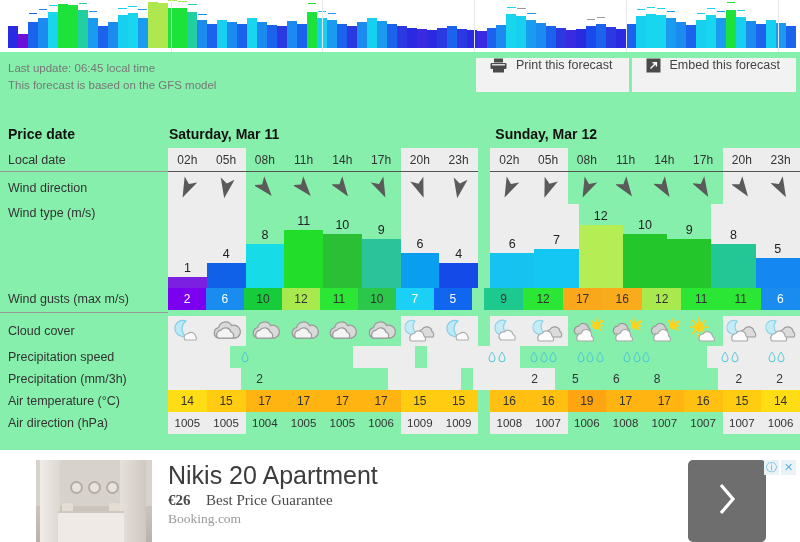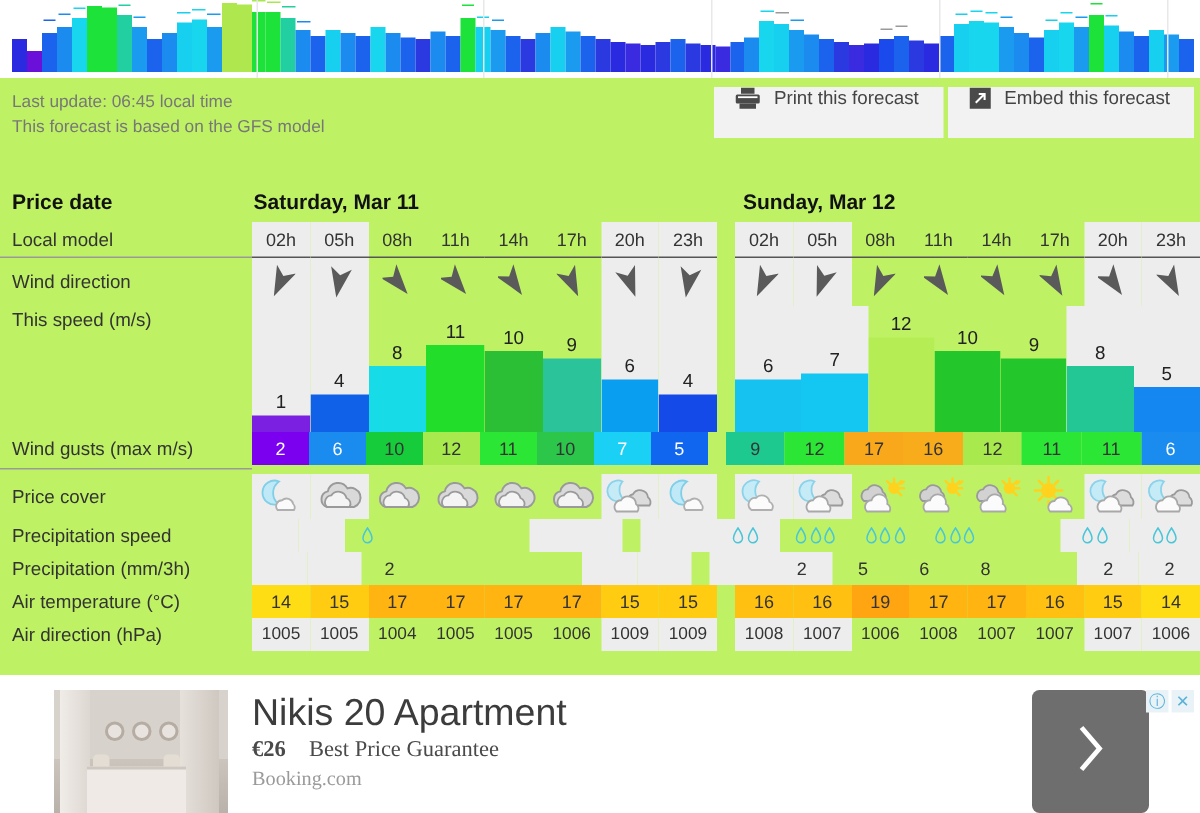--- a/index.html
+++ b/index.html
@@ -3,21 +3,21 @@
 <meta charset="utf-8">
 <style>
   * { box-sizing: border-box; }
   html, body {
     margin: 0; padding: 0;
     width: 800px; height: 542px;
     background: #ffffff;
     font-family: "Liberation Sans", sans-serif;
     overflow: hidden;
   }
-  #page { position: relative; width: 800px; height: 542px; background:#bef264; }
+  #page { position: relative; width: 800px; height: 542px; background:#86efac; }
 
   
   #overview {
     position: absolute; left: 0; top: 0; width: 800px; height: 52px;
     background: #ffffff;
     overflow: hidden;
   }
   #overview .ovbars {
     position: absolute; left: 8px; right: 4px; bottom: 4px; top: 0;
     display: flex; align-items: flex-end; gap: 0px;
@@ -502,21 +502,21 @@
         <div class="dayname">Saturday, Mar 11</div>
       </div>
       <div class="gapcol"></div>
       <div class="daygroup" id="dayname-1">
         <div class="dayname">Sunday, Mar 12</div>
       </div>
     </div>
 
     <div class="row" id="timerow">
       <div class="timerow-labelwrap">
-        <div class="rowlabel" style="border-bottom:1px solid #999;height:100%;">Local model</div>
+        <div class="rowlabel" style="border-bottom:1px solid #999;height:100%;">Local date</div>
       </div>
       <div class="daygroup" id="time-0">
           <div class="cell shade" style="border-bottom: 1px solid rgb(85, 85, 85);">02h</div>
           <div class="cell shade" style="border-bottom: 1px solid rgb(85, 85, 85);">05h</div>
           <div class="cell" style="border-bottom: 1px solid rgb(85, 85, 85);">08h</div>
           <div class="cell" style="border-bottom: 1px solid rgb(85, 85, 85);">11h</div>
           <div class="cell" style="border-bottom: 1px solid rgb(85, 85, 85);">14h</div>
           <div class="cell" style="border-bottom: 1px solid rgb(85, 85, 85);">17h</div>
           <div class="cell shade" style="border-bottom: 1px solid rgb(85, 85, 85);">20h</div>
           <div class="cell shade" style="border-bottom: 1px solid rgb(85, 85, 85);">23h</div>
@@ -617,21 +617,21 @@
           </div>
           <div class="cell shade">
             <svg width="20" height="24" viewBox="0 0 20 24">
               <path d="M10 1.5 L17 21.5 L10 16.5 L3 21.5 Z" fill="#5a5a5a" transform="rotate(152 10 12)"></path>
             </svg>
           </div>
         </div>
     </div>
 
     <div class="row" id="speedrow">
-      <div class="rowlabel" style="align-items:flex-start;padding-top:2px;">This speed  (m/s)</div>
+      <div class="rowlabel" style="align-items:flex-start;padding-top:2px;">Wind type  (m/s)</div>
       <div class="daygroup" id="speed-0">
           <div class="cell shade">
             <div class="spwrap">
               <div class="spbar" style="height: 11px; background: rgb(123, 31, 224);"></div>
               <div class="spnum" style="bottom: 13px;">1</div>
             </div>
           </div>
           <div class="cell shade">
             <div class="spwrap">
               <div class="spbar" style="height: 25px; background: rgb(17, 97, 232);"></div>
@@ -780,21 +780,21 @@
     </div>
 
     <div class="row" style="height:6px;">
       <div class="rowlabel" style="border-top:1px solid #999;height:1px;margin-top:2px;"></div>
       <div class="daygroup"></div>
       <div class="gapcol"></div>
       <div class="daygroup"></div>
     </div>
 
     <div class="row" id="cloudrow">
-      <div class="rowlabel">Price cover</div>
+      <div class="rowlabel">Cloud cover</div>
       <div class="daygroup" id="cloud-0">
           <div class="cell shade">
             <svg width="34" height="28" viewBox="0 0 34 28">
               <path d="M16 4 A8 8 0 1 0 15.5 19 A9.5 9.5 0 0 1 16 4 Z" fill="#bfe9f7" stroke="#7fcfe8" stroke-width="1.2"></path>
               <path d="M15 23 A4 4 0 0 1 18 16.5 A4.6 4.6 0 0 1 25.5 19 A3.4 3.4 0 0 1 26 23 Z" fill="#fbfbfb" stroke="#b0b0b0" stroke-width="1.2"></path>
             </svg>
           </div>
           <div class="cell shade">
             <svg width="34" height="28" viewBox="0 0 34 28">
               <path d="M9 21 A5.4 5.4 0 0 1 9.6 10.6 A7 7 0 0 1 22.6 8.6 A5.6 5.6 0 0 1 27 21 Z" fill="#d9d9d9" stroke="#9a9a9a" stroke-width="1.3" stroke-linejoin="round"></path>

